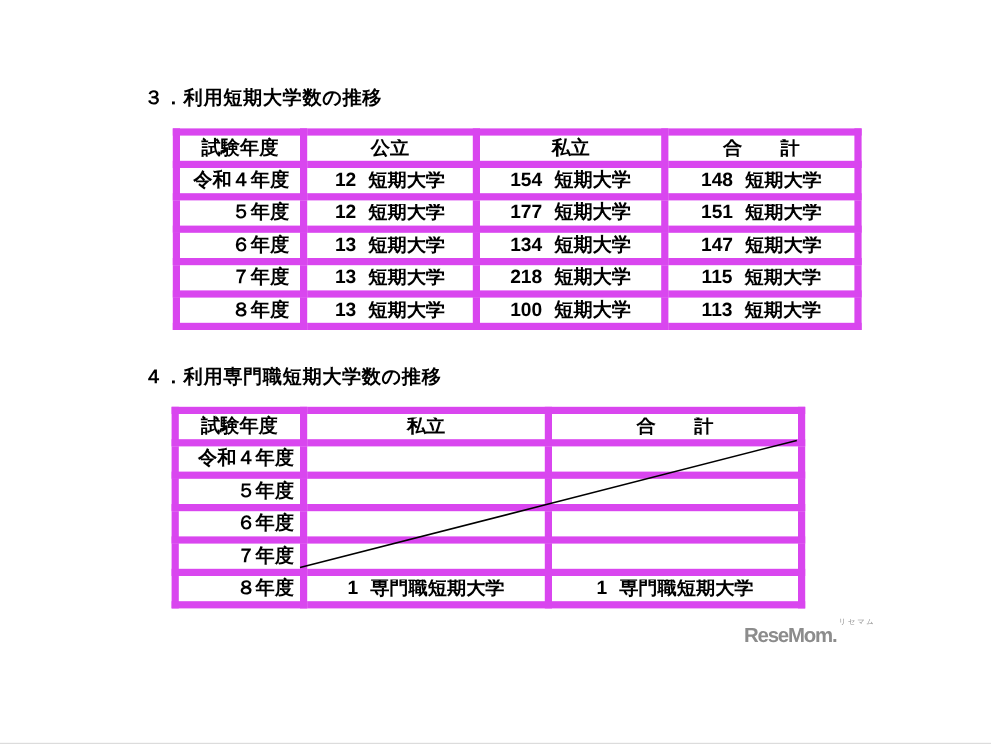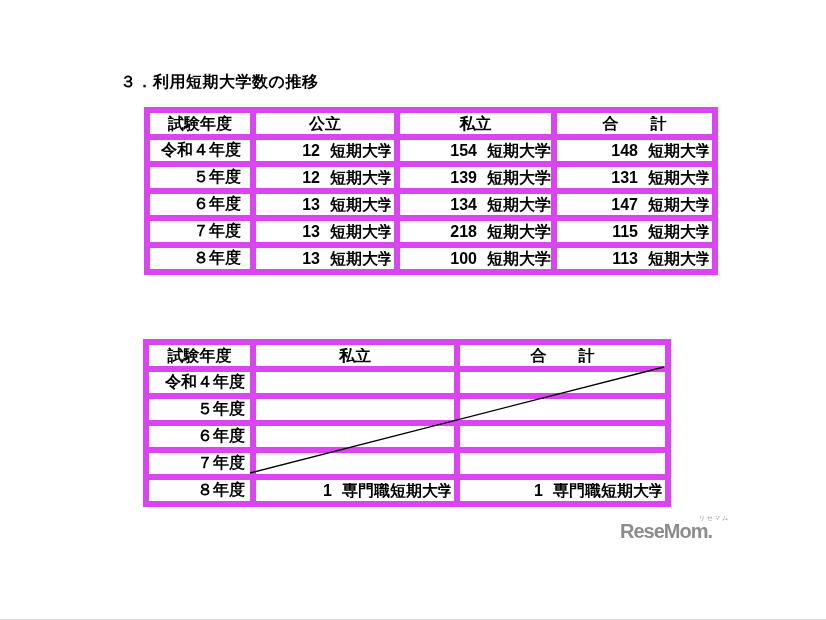--- a/index.html
+++ b/index.html
@@ -36,43 +36,43 @@
 
   .tbl tr { height: 27px; }
   .tbl th, .tbl td {
     border: 6px solid #d946ef;
     padding: 0;
     font-weight: bold;
     overflow: hidden;
     white-space: nowrap;
   }
   .tbl th { text-align: center; }
-  td.year { text-align: right; padding-right: 9px; font-family: Liberation Mono, monospace; }
+  td.year { text-align: right; padding-right: 9px; }
   .tbl2 td.year { padding-right: 5px; }
-  td.data { text-align: right; }
+  td.data { text-align: center; }
   .thick-l { border-left-width: 3px !important; border-radius: 12px; }
   .thin-l  { border-left-width: 1px !important; }
   .num { margin-right: 10px; }
 
   .diag {
     position: absolute;
     left: 0; top: 0;
     pointer-events: none;
   }
 
   .logo {
     position: absolute;
     left: 620px; top: 513px;
     width: 140px; height: 42px;
     color: #8c8c8c;
   }
   .logo-text {
     position: absolute;
     left: 0; top: 7px;
-    font-size: 20px;
+    font-size: 17px;
     font-weight: bold;
     letter-spacing: -1px;
     white-space: nowrap;
   }
   .logo-ruby {
     position: absolute;
     left: 79px; top: 1px;
     font-size: 6px;
     letter-spacing: 1.5px;
     white-space: nowrap;
@@ -109,22 +109,22 @@
     <tbody>
       <tr>
         <td class="year">令和４年度</td>
         <td class="data thick-l"><span class="num">12</span><span>短期大学</span></td>
         <td class="data thin-l"><span class="num">154</span><span>短期大学</span></td>
         <td class="data thick-l"><span class="num">148</span><span>短期大学</span></td>
       </tr>
       <tr>
         <td class="year">５年度</td>
         <td class="data thick-l"><span class="num">12</span><span>短期大学</span></td>
-        <td class="data thin-l"><span class="num">139</span><span>短期大学</span></td>
-        <td class="data thick-l"><span class="num">131</span><span>短期大学</span></td>
+        <td class="data thin-l"><span class="num">177</span><span>短期大学</span></td>
+        <td class="data thick-l"><span class="num">151</span><span>短期大学</span></td>
       </tr>
       <tr>
         <td class="year">６年度</td>
         <td class="data thick-l"><span class="num">13</span><span>短期大学</span></td>
         <td class="data thin-l"><span class="num">134</span><span>短期大学</span></td>
         <td class="data thick-l"><span class="num">147</span><span>短期大学</span></td>
       </tr>
       <tr>
         <td class="year">７年度</td>
         <td class="data thick-l"><span class="num">13</span><span>短期大学</span></td>
@@ -133,20 +133,21 @@
       </tr>
       <tr>
         <td class="year">８年度</td>
         <td class="data thick-l"><span class="num">13</span><span>短期大学</span></td>
         <td class="data thin-l"><span class="num">100</span><span>短期大学</span></td>
         <td class="data thick-l"><span class="num">113</span><span>短期大学</span></td>
       </tr>
     </tbody>
   </table>
 
+  <div class="sec-title title-2">４．利用専門職短期大学数の推移</div>
 
   <div class="t2wrap">
     <table class="tbl tbl2">
       <colgroup>
         <col style="width:107px">
           <col style="width:204px">
           <col style="width:211px">
       </colgroup>
       <thead>
         <tr>

